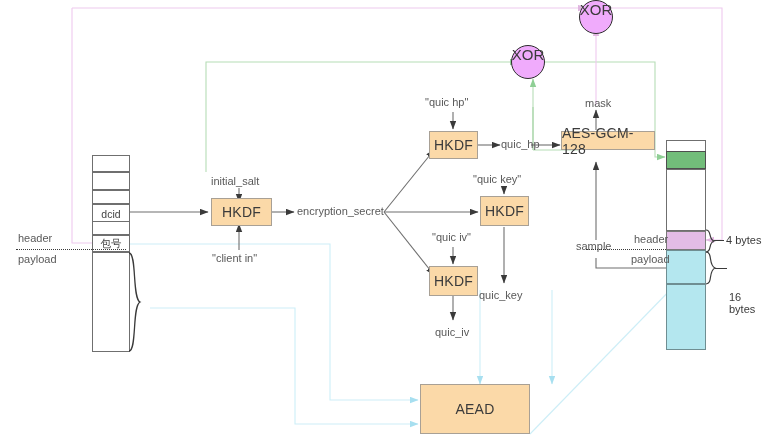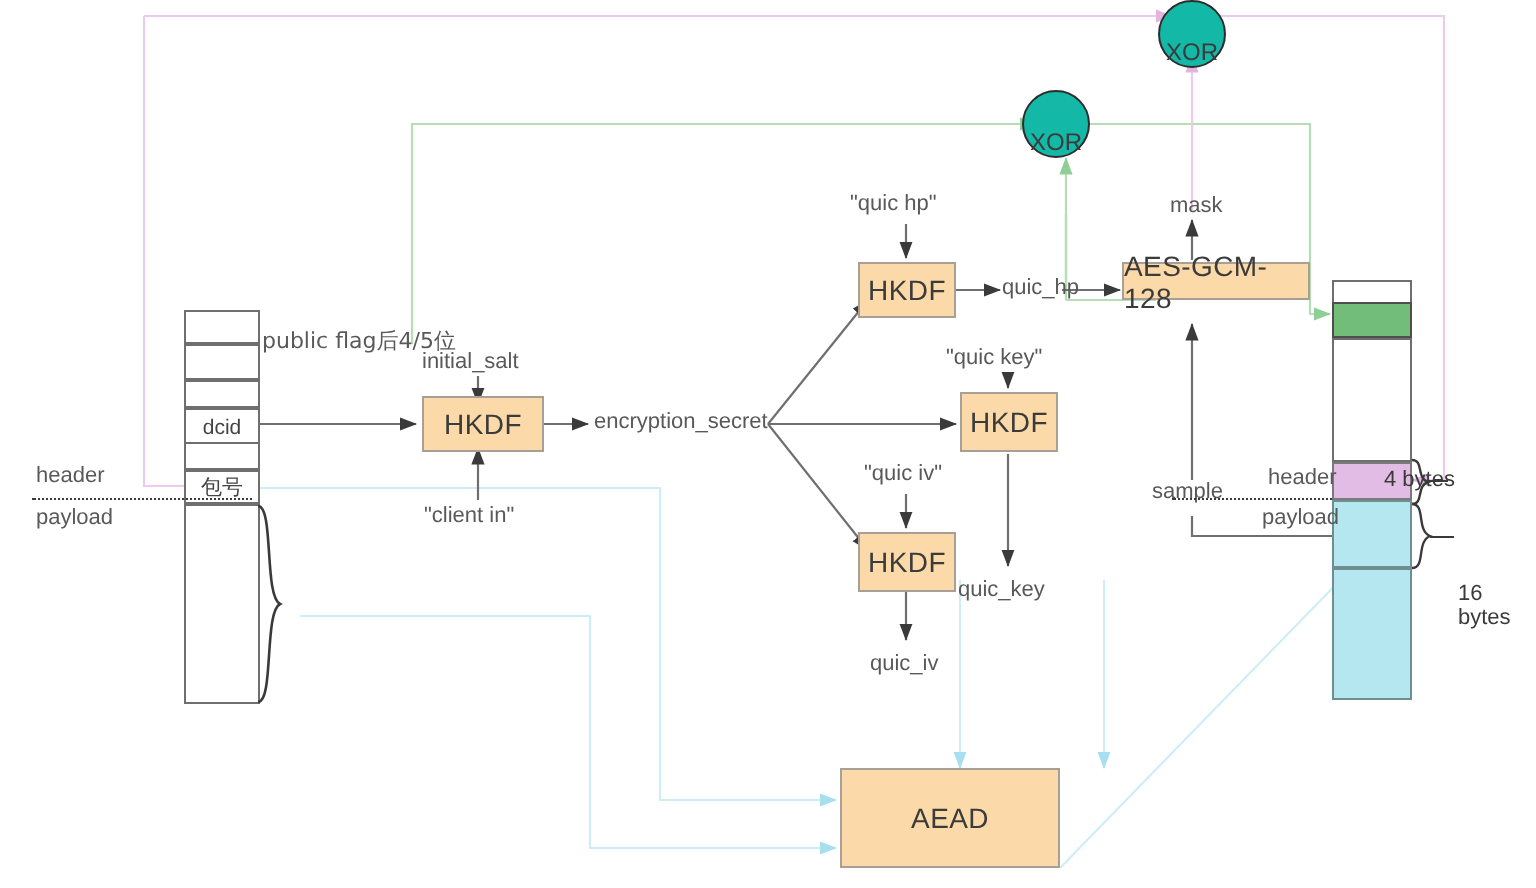--- a/index.html
+++ b/index.html
@@ -2,22 +2,22 @@
 <html><head>
 <meta charset="utf-8">
 <style>
   html,body{margin:0;padding:0;background:#ffffff;}
   body{font-family:"Liberation Sans","DejaVu Sans",sans-serif;}
   #stage{position:relative;width:768px;height:444px;overflow:hidden;background:#fff;}
   #wires{position:absolute;left:0;top:0;width:768px;height:444px;}
   .node{position:absolute;box-sizing:border-box;}
   .proc{background:#fbd9a8;border:1px solid #a8a095;display:flex;align-items:center;justify-content:center;
         font-size:14px;color:#3b3b3b;letter-spacing:.2px;}
-  .xor{background:#14b8a6;border:1.6px solid #2d2d2d;border-radius:50%;display:flex;align-items:flex-end;
-       justify-content:center;font-size:12px;color:#3b3b3b;}
+  .xor{background:#f0abfc;border:1.6px solid #2d2d2d;border-radius:50%;display:flex;align-items:flex-start;
+       justify-content:center;font-size:15px;color:#3b3b3b;}
   .lbl{position:absolute;font-size:11px;color:#595959;white-space:nowrap;}
   .lbl.cjk{font-family:"DejaVu Sans","Liberation Sans",sans-serif;}
   .cell{position:absolute;box-sizing:border-box;border:1.3px solid #6f6f6f;background:#fff;}
   .cell.lbl-cell{display:flex;align-items:center;justify-content:center;font-size:10.5px;color:#444;}
   .cell.green{background:#72bd7a;border-color:#4e4e4e;}
   .cell.purple{background:#e3bce6;border-color:#7a7a7a;}
   .cell.cyan{background:#b4e7ef;border-color:#6f8e92;}
   .brace{position:absolute;font-size:11px;color:#3a3a3a;}
 </style>
 </head>
@@ -106,21 +106,20 @@
   </div>
   <div class="cell" style="left:92px;top:252px;width:38px;height:100px;"></div>
 
   <svg style="position:absolute;left:126px;top:250px;width:34px;height:106px;">
     <path d="M3,3 C11,3 6,48 14,52 C6,56 11,101 3,101" stroke="#3a3a3a" stroke-width="1.3" fill="none"></path>
   </svg>
   <div style="position:absolute;left:16px;top:249px;width:110px;height:0;border-top:1.6px dotted #3a3a3a;"></div>
 
   <div class="lbl" style="left:18px;top:232px;">header</div>
   <div class="lbl" style="left:18px;top:253px;">payload</div>
-  <div class="lbl cjk" style="left:131px;top:163px;">public flag后4/5位</div>
 
   <div class="node proc" style="left:211px;top:198px;width:61px;height:28px;">
     <span>HKDF</span>
   </div>
   <div class="lbl" style="left:211px;top:175px;">initial_salt</div>
   <div class="lbl" style="left:212px;top:252px;">"client in"</div>
   <div class="lbl" style="left:297px;top:205px;">encryption_secret</div>
 
   <div class="node proc" style="left:429px;top:131px;width:49px;height:28px;">
     <span>HKDF</span>
@@ -165,21 +164,21 @@
   <div class="cell cyan" style="left:666px;top:284px;width:40px;height:66px;"></div>
 
   <div style="position:absolute;left:586px;top:249px;width:80px;height:0;border-top:1.6px dotted #3a3a3a;"></div>
   <div class="lbl" style="left:634px;top:233px;">header</div>
   <div class="lbl" style="left:631px;top:253px;">payload</div>
 
   <svg style="position:absolute;left:704px;top:228px;width:18px;height:26px;">
     <path d="M2,2 C8,2 4,11 10,13 C4,15 8,24 2,24" stroke="#3a3a3a" stroke-width="1.2" fill="none"></path>
   </svg>
   <div style="position:absolute;left:714px;top:240px;width:10px;height:0;border-top:1.2px solid #3a3a3a;"></div>
-  <div class="brace" style="left:692px;top:234px;text-align:right;">4 bytes</div>
+  <div class="brace" style="left:726px;top:234px;text-align:right;">4 bytes</div>
 
   <svg style="position:absolute;left:704px;top:250px;width:20px;height:36px;">
     <path d="M2,2 C9,2 4,15 11,18 C4,21 9,34 2,34" stroke="#3a3a3a" stroke-width="1.2" fill="none"></path>
   </svg>
   <div style="position:absolute;left:715px;top:268px;width:12px;height:0;border-top:1.2px solid #3a3a3a;"></div>
   <div class="brace" style="left:729px;top:261px;margin-top:30px;">16 bytes</div>
 
 </div>
 
 </body></html>

